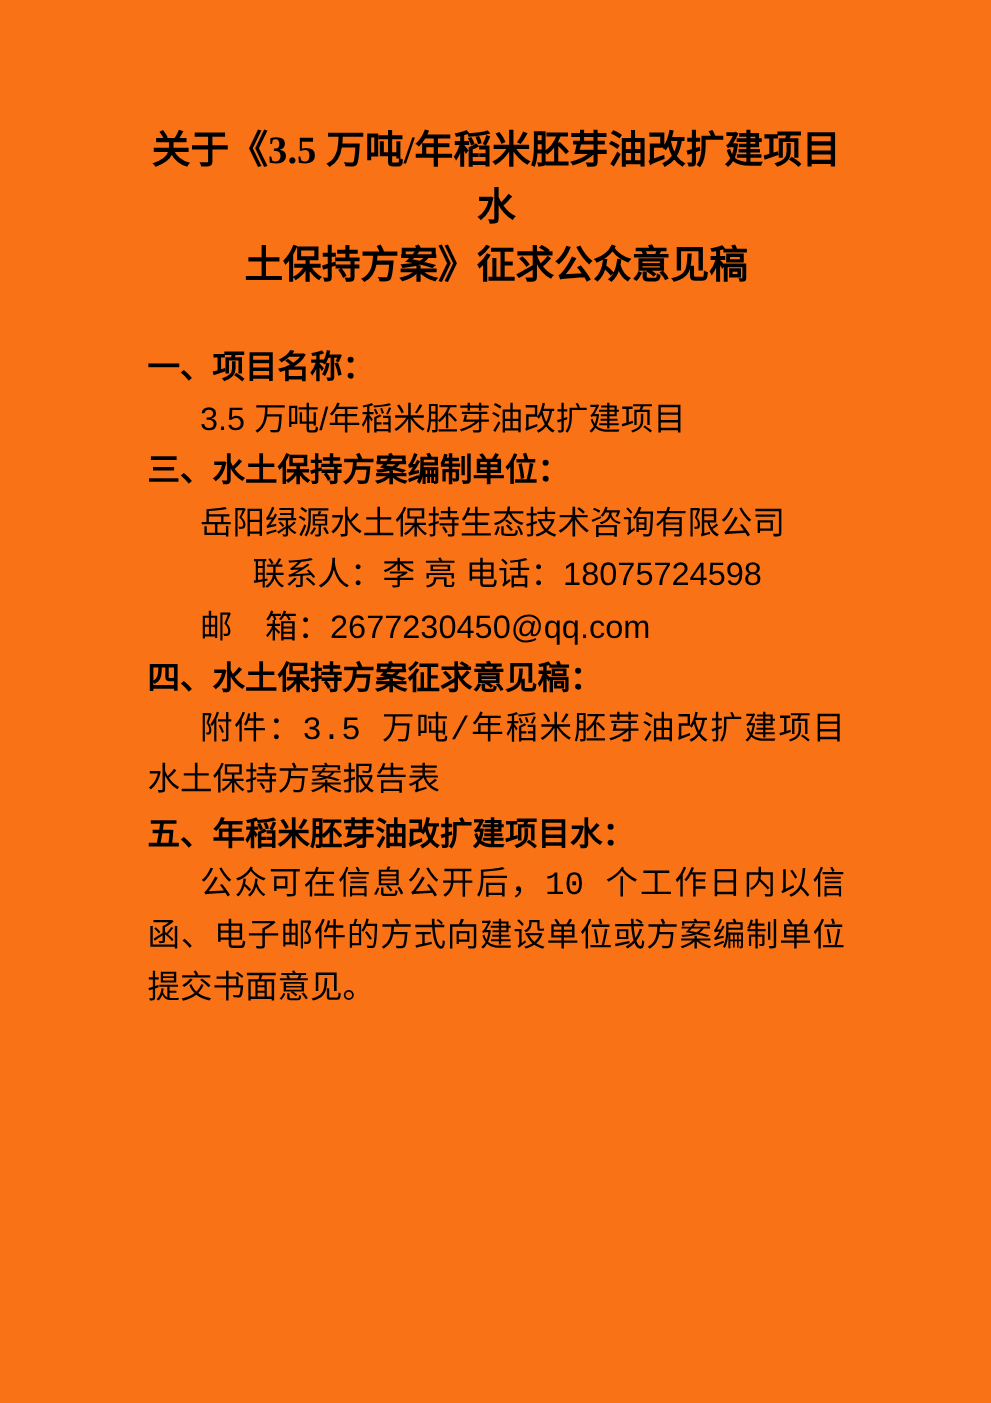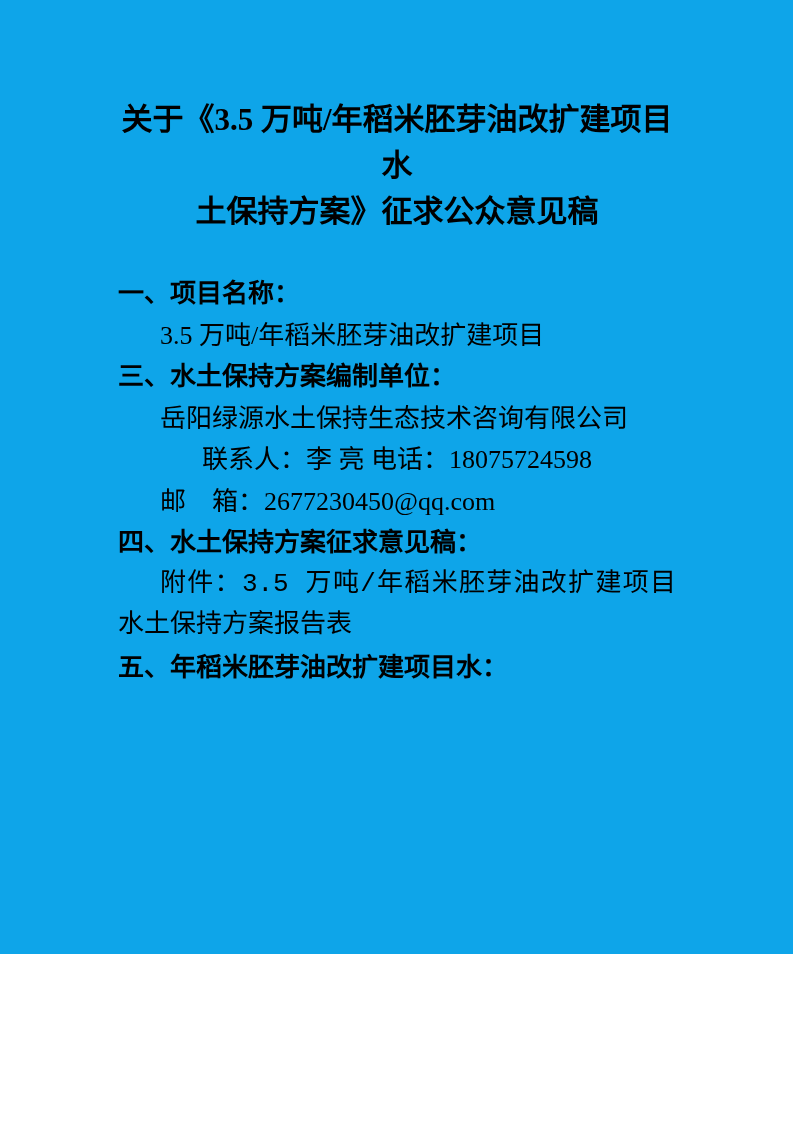--- a/index.html
+++ b/index.html
@@ -3,22 +3,22 @@
 <meta charset="utf-8">
 <style>
   html, body {
     margin: 0;
     padding: 0;
     background: #ffffff;
   }
   .page {
     position: relative;
     width: 793px;
-    height: 954px;
-    background: #0ea5e9;
+    height: 1122px;
+    background: #f97316;
     box-sizing: border-box;
     padding: 97px 117px 0 118px;
     color: #000000;
     font-family: "Liberation Serif", serif;
     overflow: hidden;
   }
   .doc-title {
     margin: 0 0 38px 0;
     font-family: "Liberation Serif", serif;
     font-weight: bold;
@@ -32,21 +32,21 @@
     margin: 0;
     font-size: 26px;
     line-height: 41.5px;
   }
   .heading {
     font-family: "Liberation Sans", sans-serif;
     font-weight: bold;
   }
   .body-line {
     text-indent: 42px;
-    font-family: Liberation Serif, serif;
+    font-family: Liberation Sans, sans-serif;
   }
   .para {
     text-indent: 42px;
     text-align: justify;
     font-family: Liberation Mono, monospace;
   }
   .contact-left {
     display: inline-block;
     min-width: 195px;
   }
@@ -77,15 +77,16 @@
     <p class="body-line">邮　箱：2677230450@qq.com</p>
   </section>
 
   <section>
     <p class="heading">四、水土保持方案征求意见稿：</p>
     <p class="para">附件：3.5 万吨/年稻米胚芽油改扩建项目水土保持方案报告表</p>
   </section>
 
   <section>
     <p class="heading">五、年稻米胚芽油改扩建项目水：</p>
+    <p class="para">公众可在信息公开后，10 个工作日内以信函、电子邮件的方式向建设单位或方案编制单位提交书面意见。</p>
   </section>
 
 </div>
 
 </body></html>

